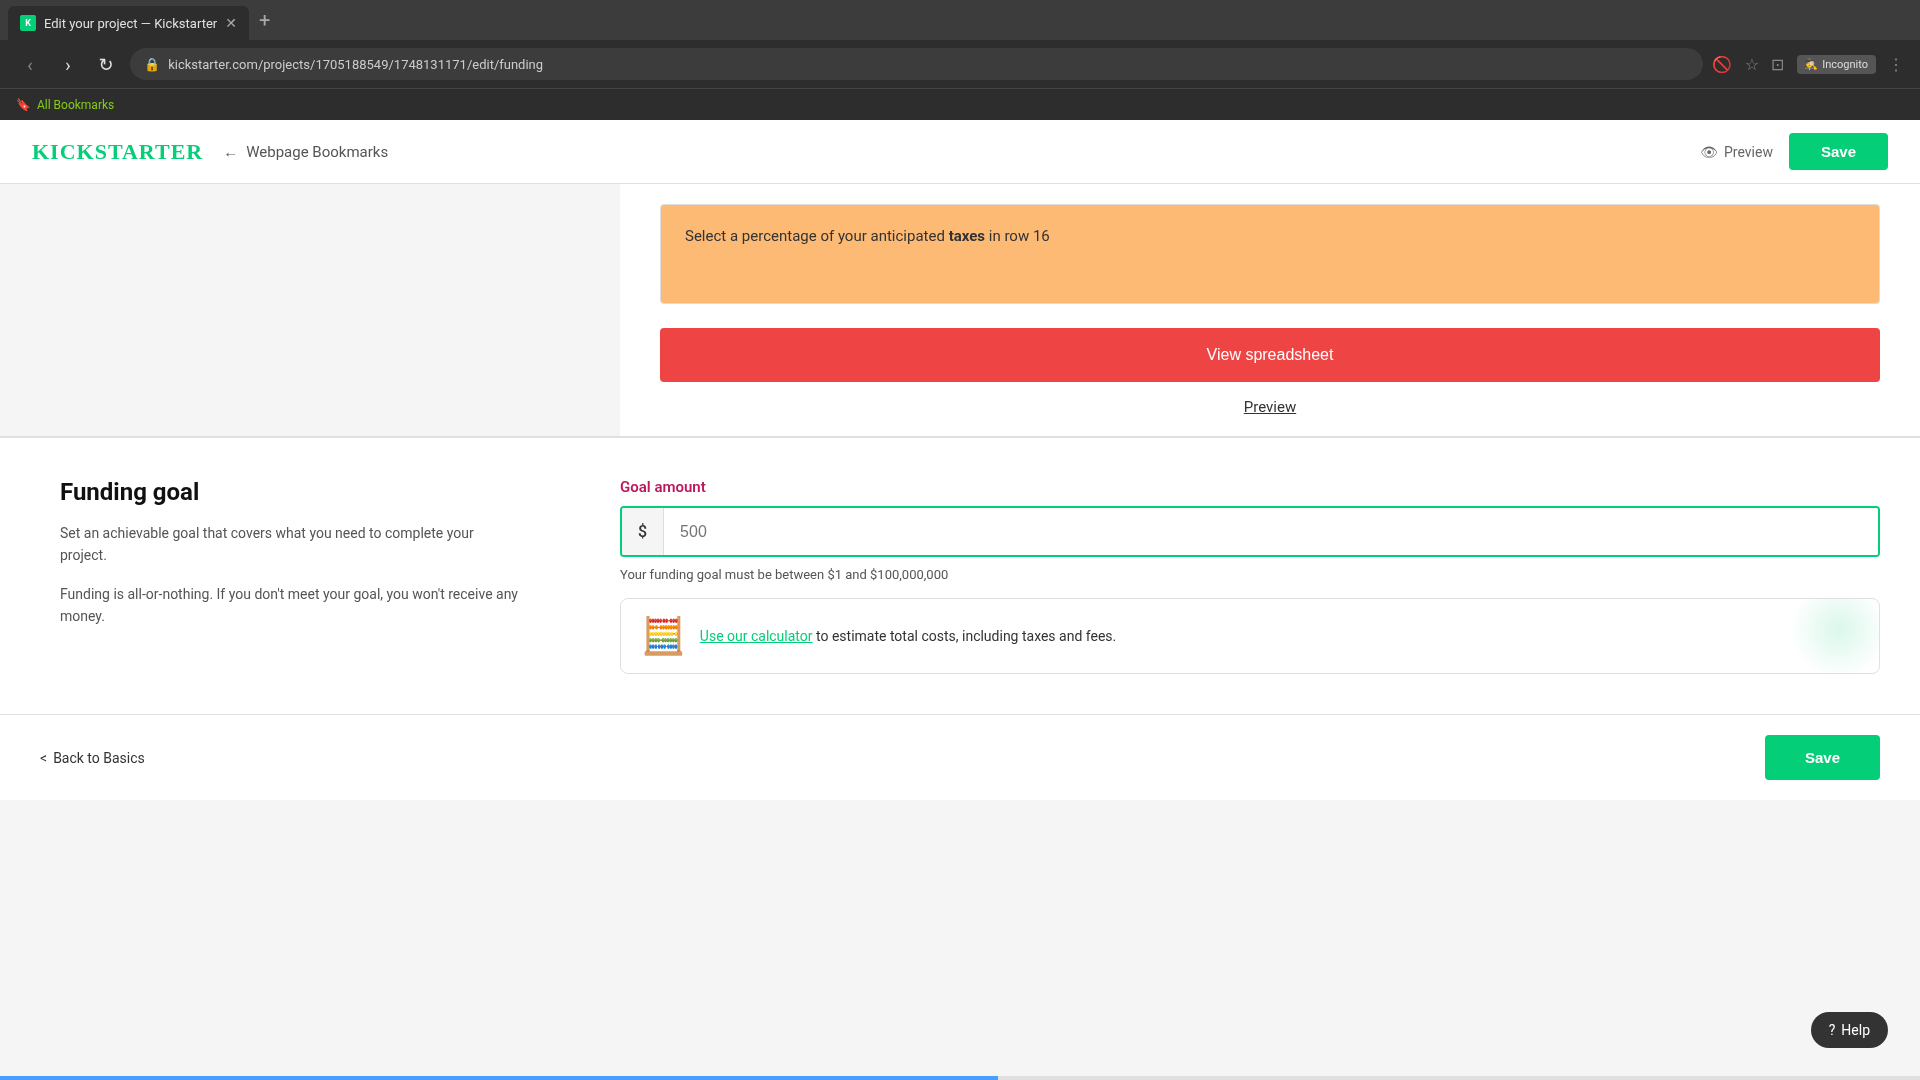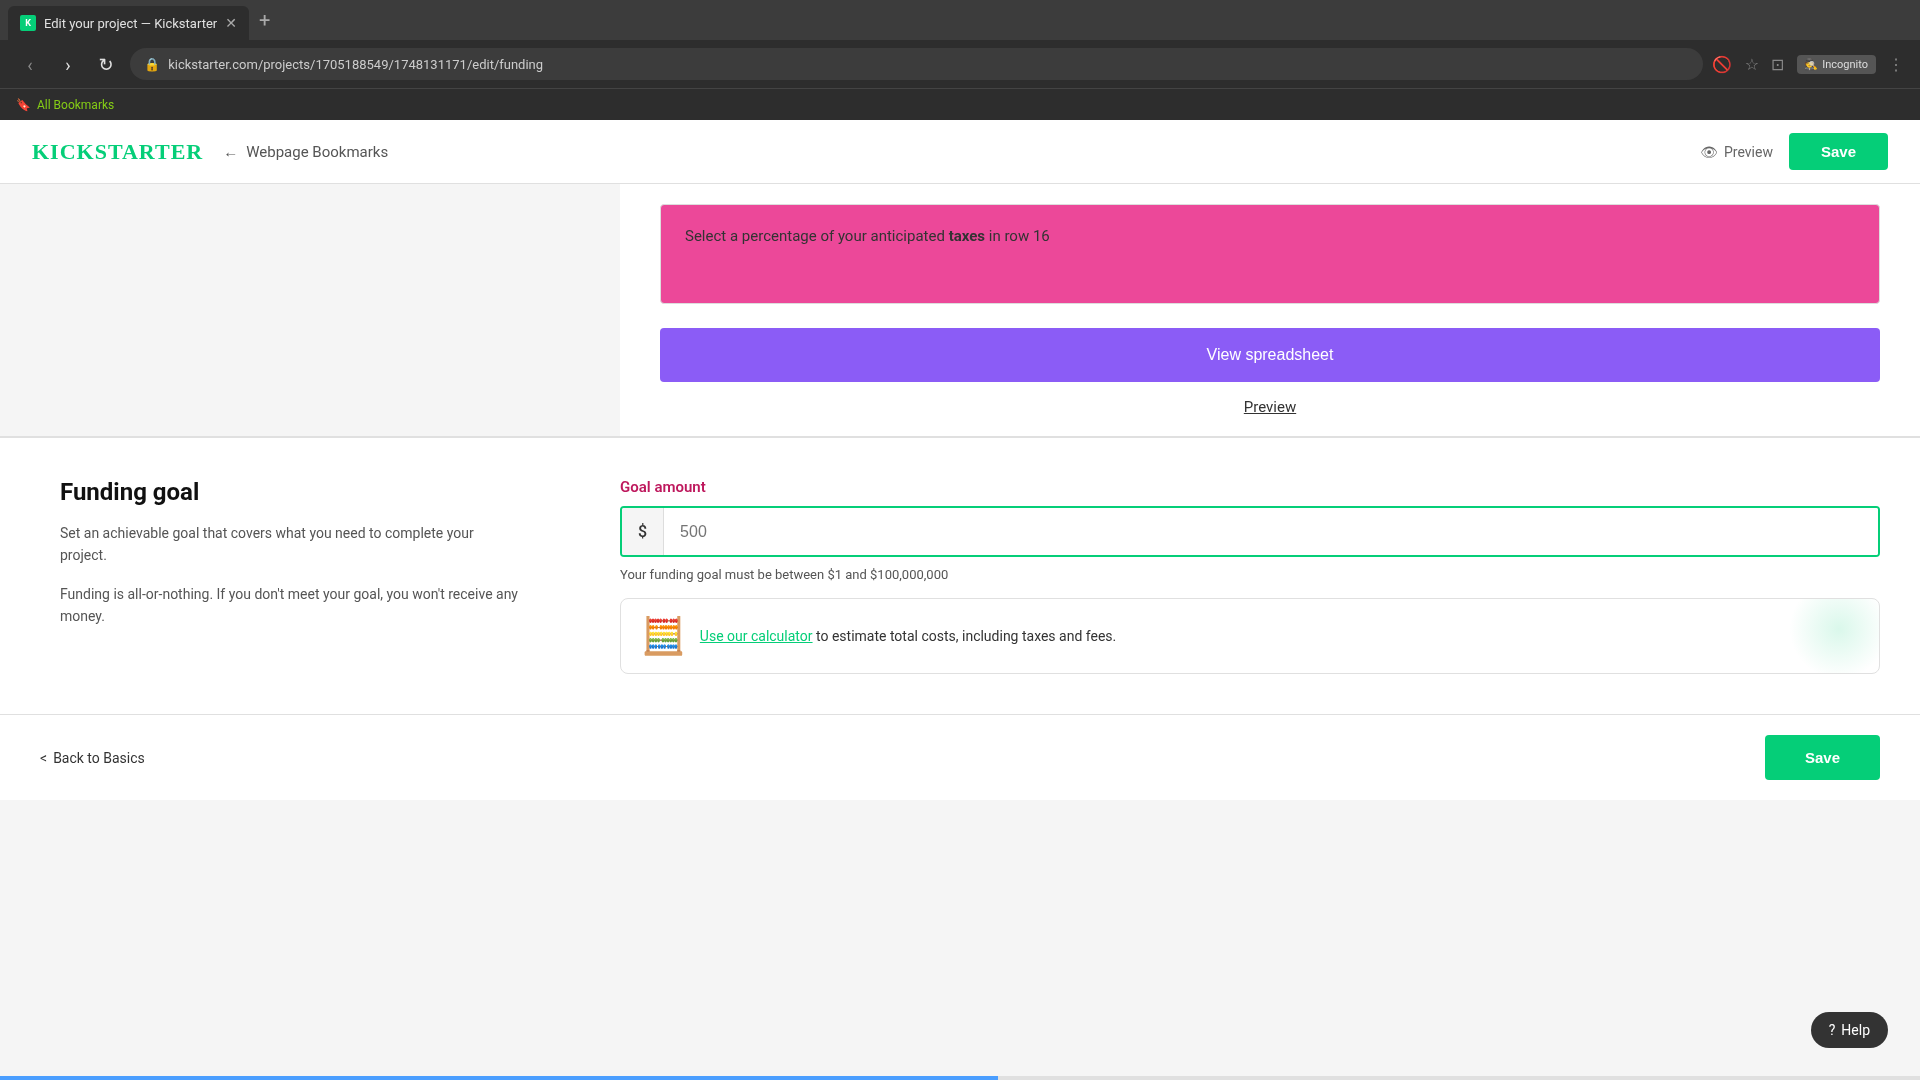--- a/index.html
+++ b/index.html
@@ -180,34 +180,34 @@
       font-size: 15px;
       font-weight: 600;
       border-radius: 4px;
       cursor: pointer;
     }
     .hint-box {
       border: 1px solid #ddd;
       border-radius: 4px;
       padding: 20px 24px;
       margin-bottom: 24px;
-      background: #ec4899;
+      background: #fdba74;
       min-height: 100px;
     }
     .hint-text {
       font-size: 15px;
       color: #333;
       line-height: 1.5;
     }
     .hint-text strong {
       font-weight: 700;
     }
     .view-spreadsheet-btn {
       width: 100%;
-      background: #8b5cf6;
+      background: #ef4444;
       color: #fff;
       border: none;
       padding: 18px;
       font-size: 16px;
       font-weight: 500;
       cursor: pointer;
       border-radius: 4px;
       margin-bottom: 16px;
     }
     .delete-link {

